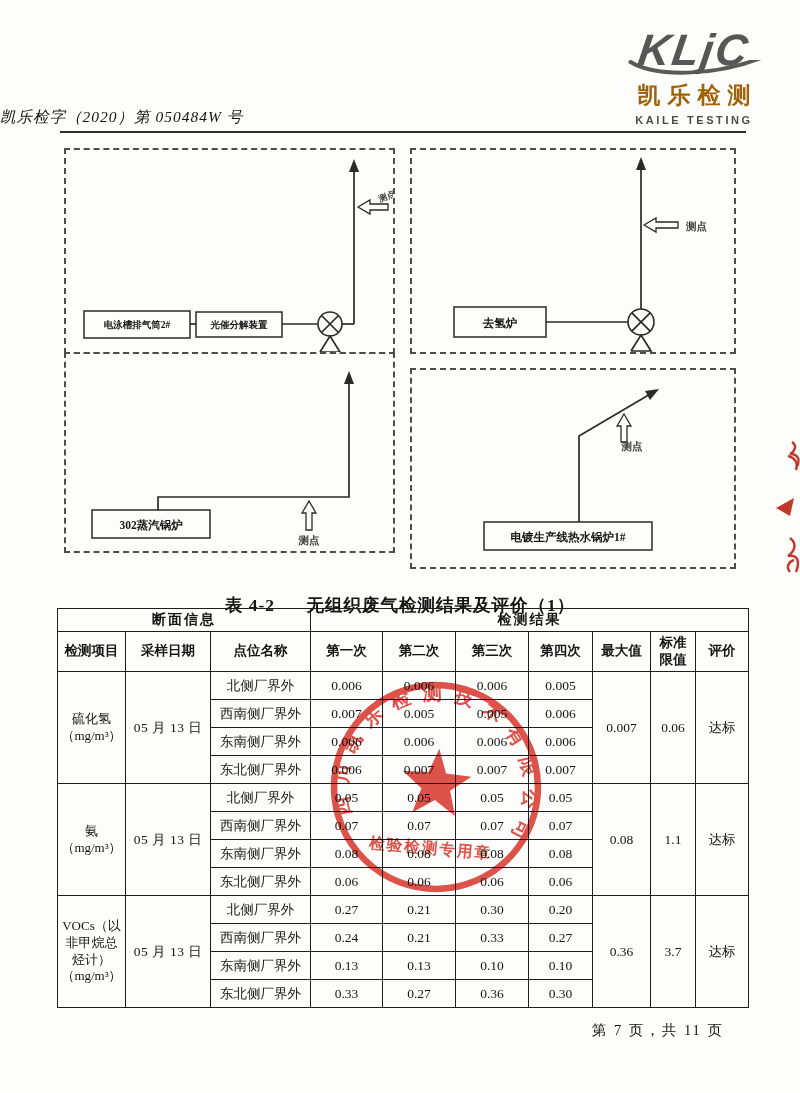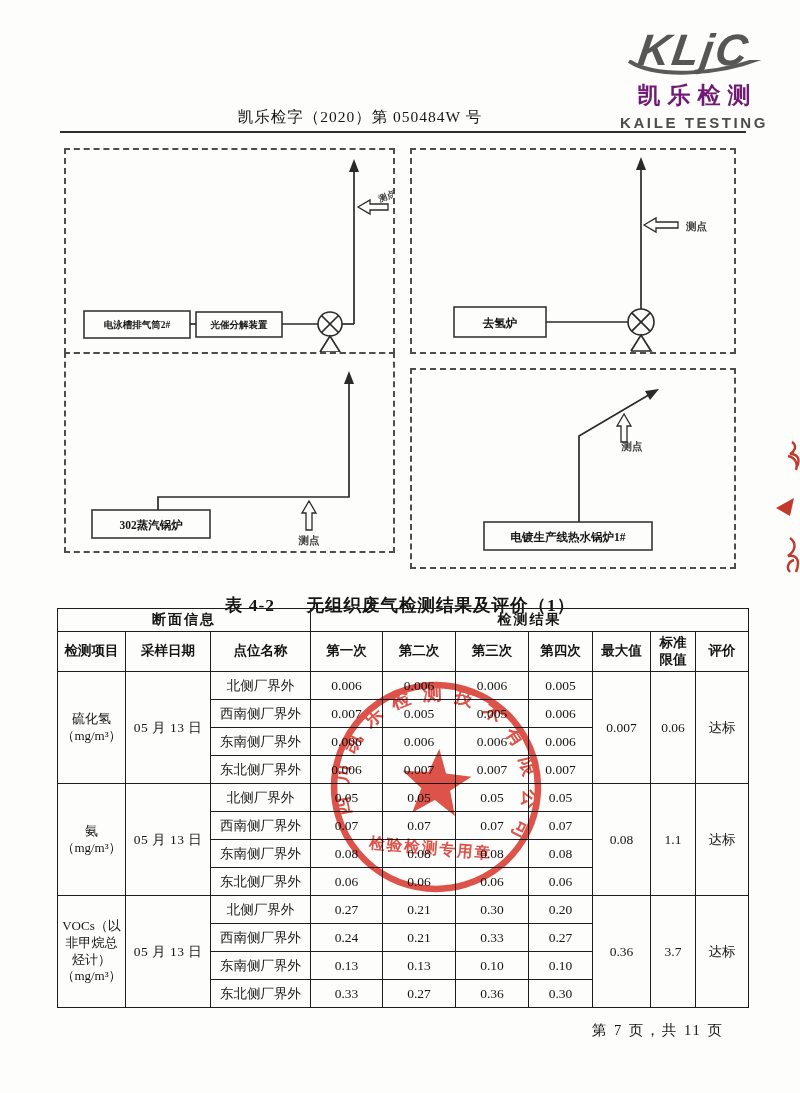--- a/index.html
+++ b/index.html
@@ -9,27 +9,27 @@
     background: #fdfdfc; overflow: hidden;
     font-family: "Liberation Serif", serif; color: #151515;
   }
 
   
   .logo { position: absolute; top: 28px; right: 26px; width: 160px; text-align: center;
           font-family: "Liberation Sans", sans-serif; }
   .logo-brand { font-size: 44px; font-weight: bold; font-style: italic; color: #565656;
                 letter-spacing: 2px; line-height: 1; transform: skewX(-8deg); }
   .logo-swoosh { margin-top: -12px; }
-  .logo-cn { font-size: 23px; font-weight: bold; color: #701a75; letter-spacing: 7px;
+  .logo-cn { font-size: 23px; font-weight: bold; color: #a16207; letter-spacing: 7px;
              padding-left: 7px; margin-top: 0; }
-  .logo-en { font-size: 15px; font-weight: bold; color: #4c4c4c; letter-spacing: 2.6px; margin-top: 3px; }
-
-  
-  .doc-number { position: absolute; top: 107px; left: 0; width: 720px; text-align: center;
-                font-size: 15.5px; letter-spacing: 1px; }
+  .logo-en { font-size: 11px; font-weight: bold; color: #4c4c4c; letter-spacing: 2.6px; margin-top: 3px; }
+
+  
+  .doc-number { position: absolute; top: 107px; left: 0; width: 720px; text-align: left;
+                font-size: 15.5px; letter-spacing: 1px; font-style: italic; }
   .head-rule { position: absolute; top: 131px; left: 60px; width: 686px; height: 0;
                border-top: 2px solid #2e2e2e; }
 
   
   .diag { position: absolute; border: 2px dashed #4d4d4d; background: transparent; }
   .diag svg { display: block; }
   .d1 { left: 64px;  top: 148px; width: 331px; height: 206px; }
   .d2 { left: 410px; top: 148px; width: 326px; height: 206px; }
   .d3 { left: 64px;  top: 352px; width: 331px; height: 201px; }
   .d4 { left: 410px; top: 368px; width: 326px; height: 201px; }

